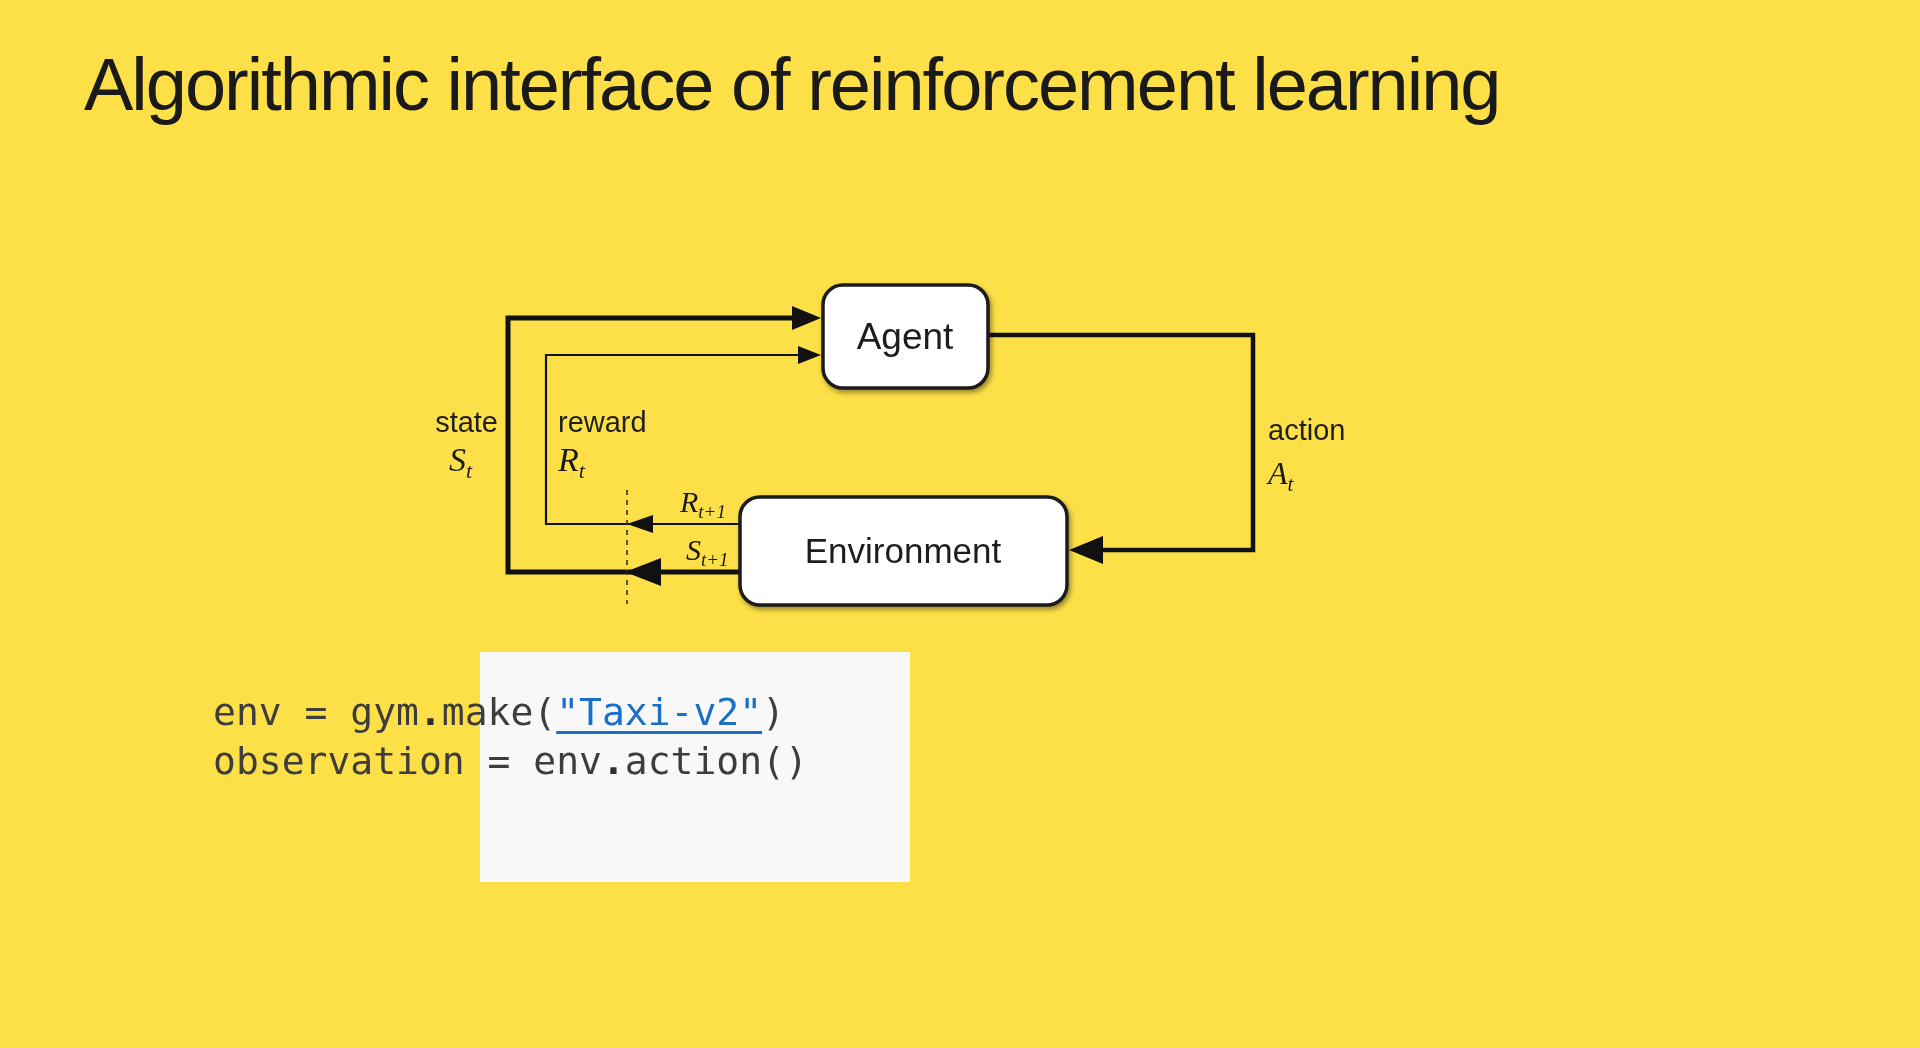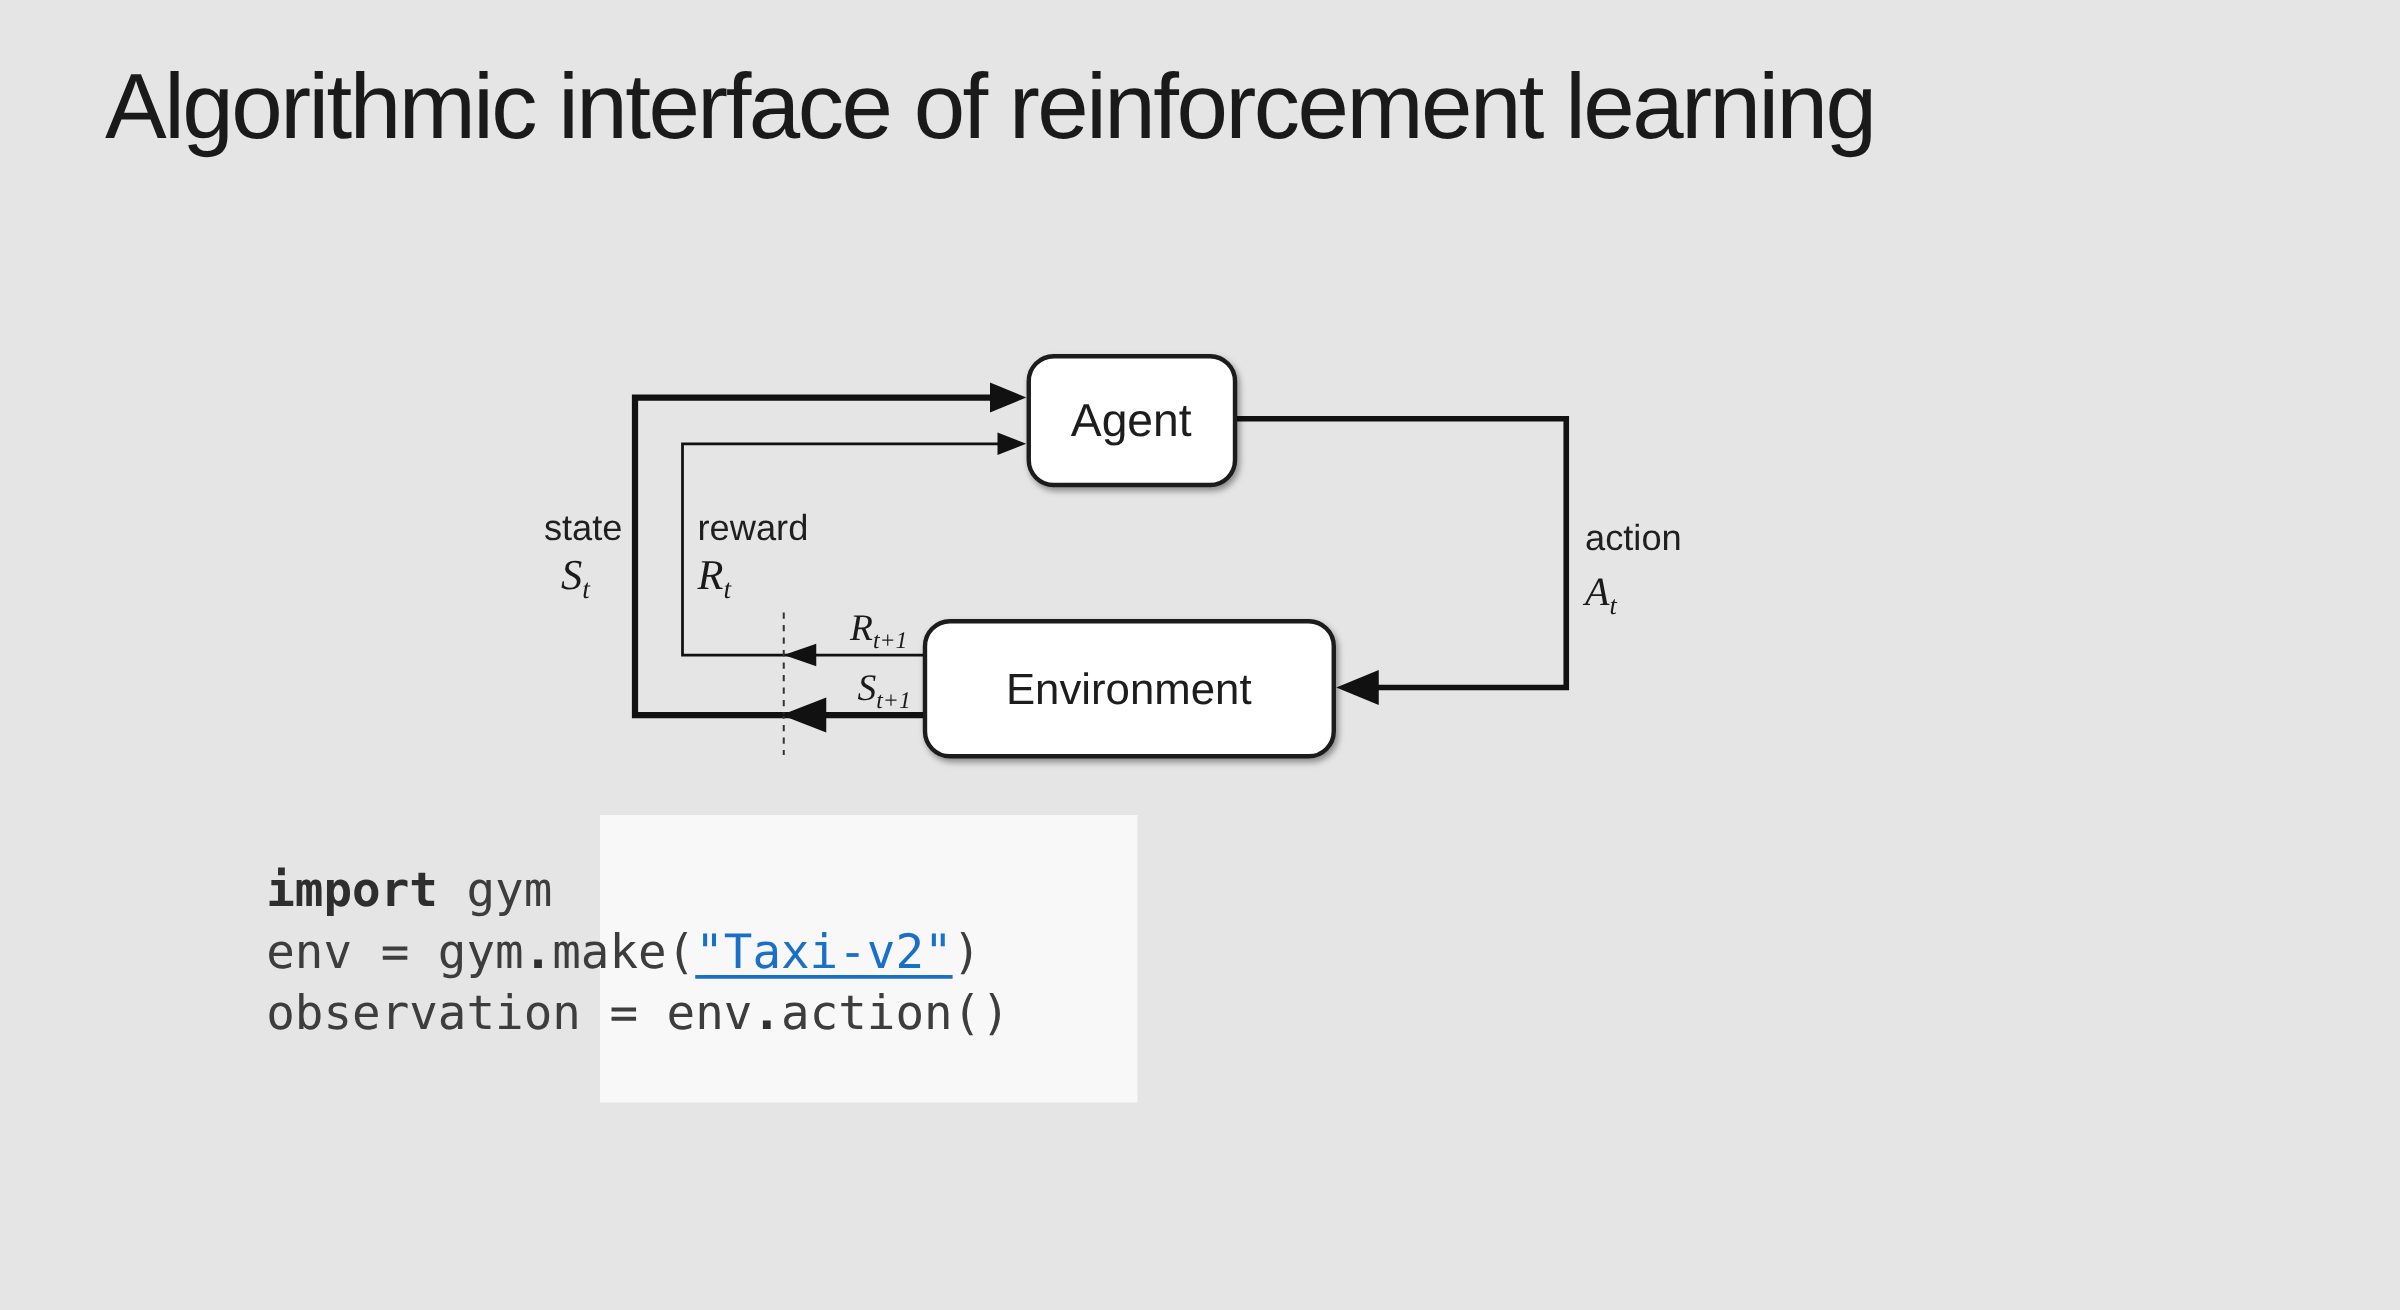--- a/index.html
+++ b/index.html
@@ -7,21 +7,21 @@
     --code-text:#3d3d3d;
     --link:#1a6fc9;
     --num:#0f8b8d;
     --line:#111111;
   }
   *{box-sizing:border-box;}
   html,body{margin:0;padding:0;background:#ffffff;}
   .slide{
     position:relative;
     width:1920px;height:1048px;
-    background:#e5e5e5;
+    background:#fde047;
     overflow:hidden;
     font-family:"Liberation Sans",sans-serif;
   }
   .slide-title{
     position:absolute;
     left:84px;top:42px;
     margin:0;
     font-size:74px;
     font-weight:300;
     letter-spacing:-2px;
@@ -117,18 +117,17 @@
 
     <text class="math" x="278" y="332" font-size="30" text-anchor="start"><tspan>S</tspan><tspan class="sub" font-size="19" dy="6">t+1</tspan></text>
 
     <text class="side-label" x="860" y="212" text-anchor="start">action</text>
     <text class="math" x="860" y="256" font-size="32" text-anchor="start"><tspan>A</tspan><tspan class="sub" font-size="21" dy="7">t</tspan></text>
   </svg>
 
   <div class="code-bg-patch"></div>
 
   <div class="code-block">
-      <div class="code-line"><span class="tok-kw">import</span><span class="tok-p"> gym</span></div>
       <div class="code-line"><span class="tok-p">env = gym</span><span class="tok-kw">.</span><span class="tok-p">make(</span><span class="tok-link">"Taxi-v2"</span><span class="tok-p">)</span></div>
       <div class="code-line"><span class="tok-p">observation = env</span><span class="tok-kw">.</span><span class="tok-p">action()</span></div>
     </div>
 
 </div>
 
 </body></html>

